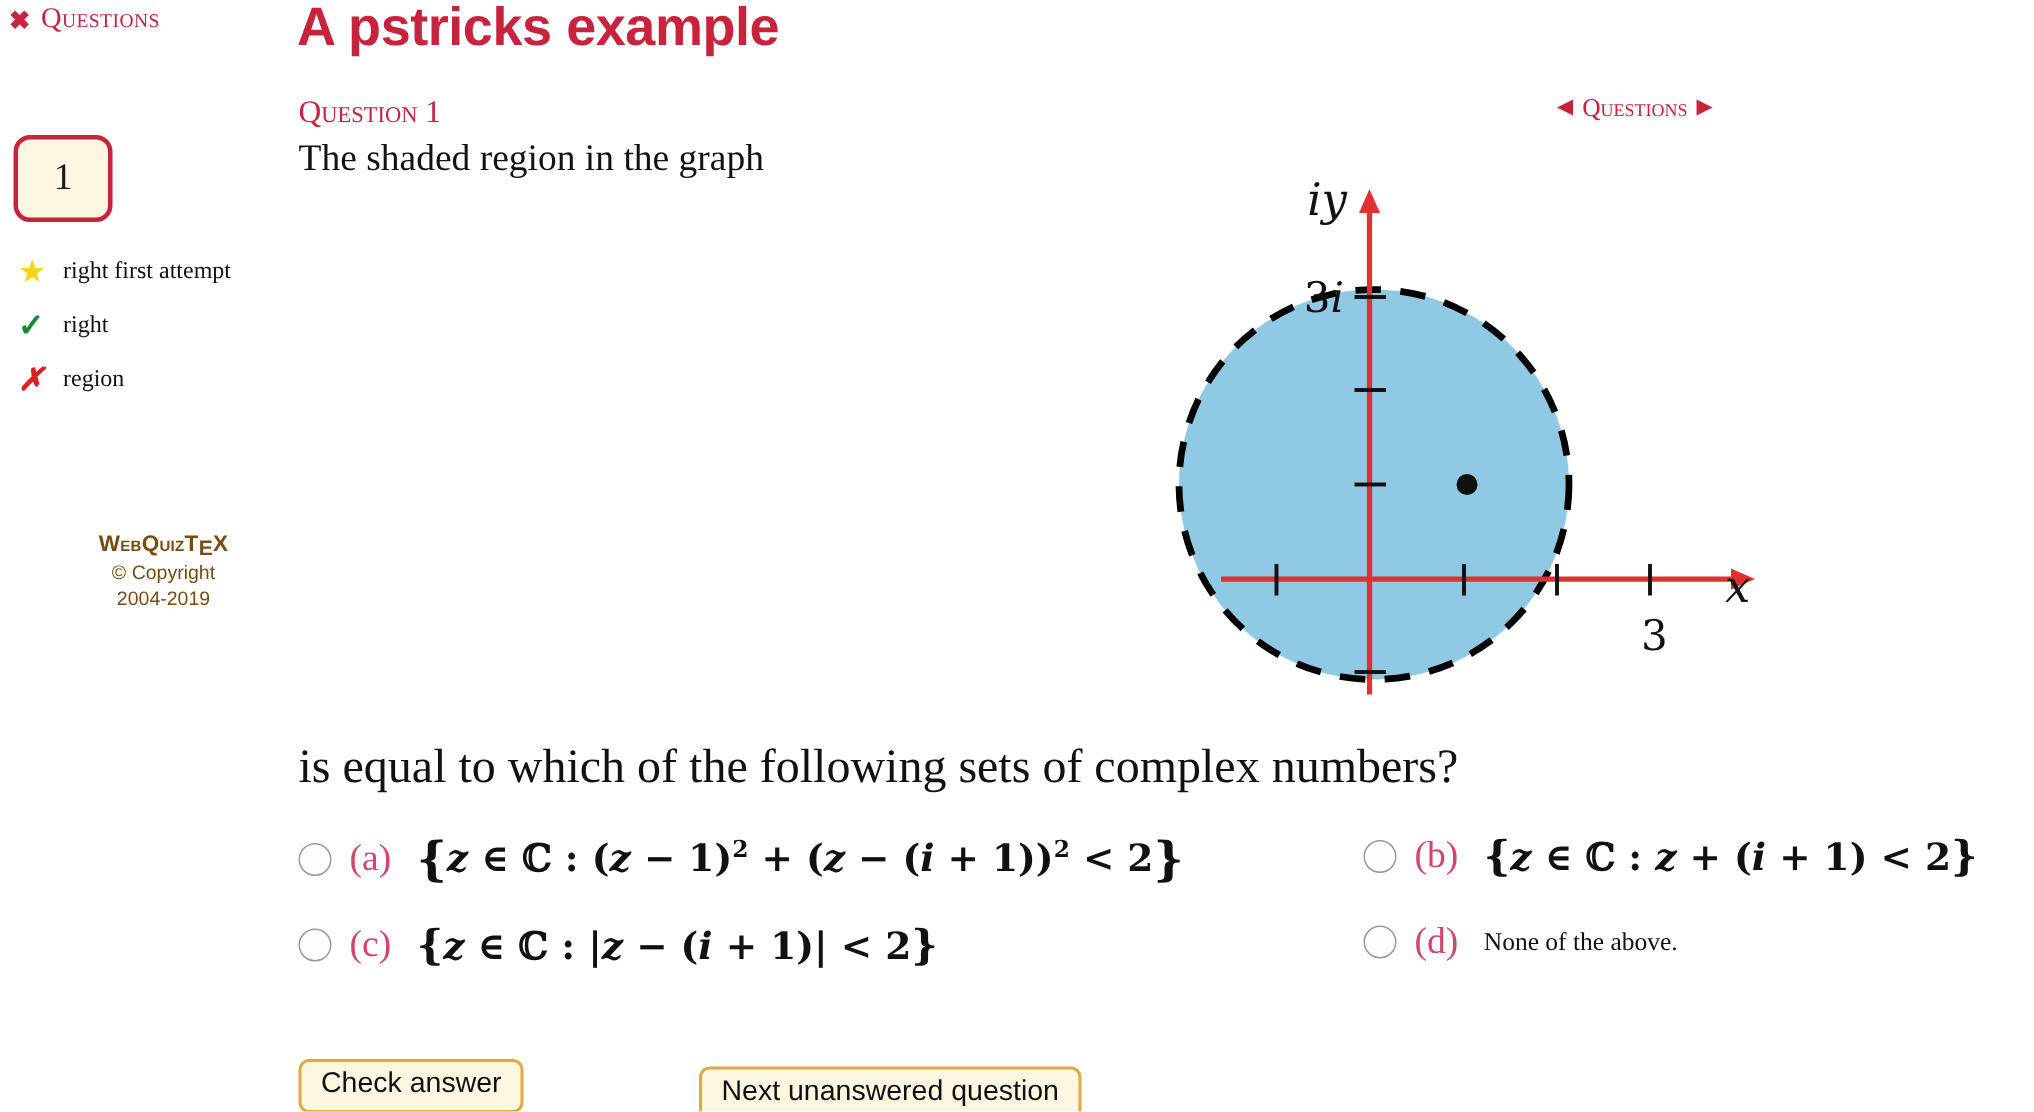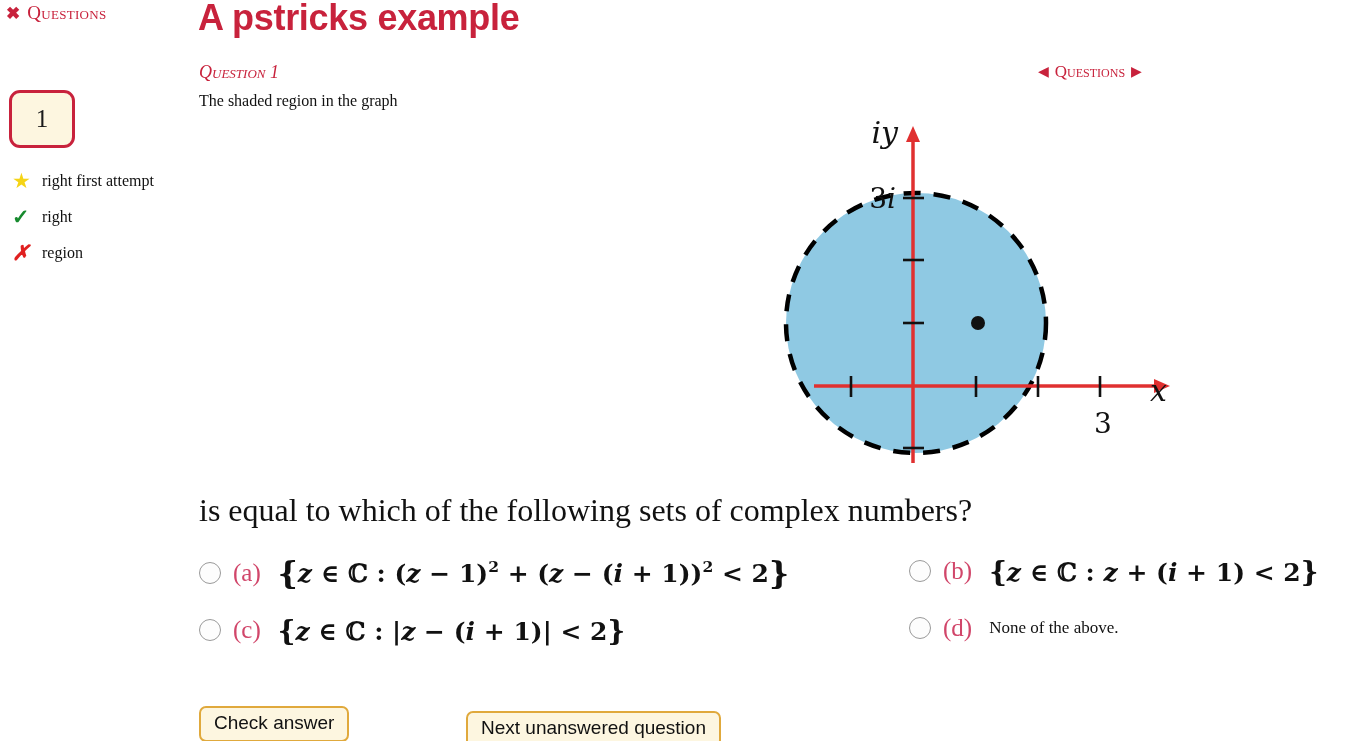--- a/index.html
+++ b/index.html
@@ -126,22 +126,21 @@
     font-size: 36px;
     color: #c8223c;
     letter-spacing: -0.3px;
   }
   .question-label {
     position: absolute;
     left: 13px;
     top: 62px;
     color: #c8223c;
     font-variant: small-caps;
-    font-size: 18px;
-    font-style: italic;
+    font-size: 21px;
   }
   .question-label .num { font-variant: normal; }
 
   .nav-questions {
     position: absolute;
     left: 852px;
     top: 62px;
     display: flex;
     align-items: center;
     gap: 6px;
@@ -150,21 +149,21 @@
   .nav-questions .arrow { font-size: 14px; line-height: 1; }
   .nav-questions .label {
     font-variant: small-caps;
     font-size: 17px;
   }
 
   .stem-top {
     position: absolute;
     left: 13px;
     top: 92px;
-    font-size: 16px;
+    font-size: 25px;
     color: #111;
   }
   .stem-bottom {
     position: absolute;
     left: 13px;
     top: 492px;
     font-size: 32px;
     color: #111;
   }
 
@@ -267,20 +266,27 @@
     <div class="legend-row">
       <span class="legend-icon icon-check">✓</span>
       <span class="legend-text">right</span>
     </div>
     <div class="legend-row">
       <span class="legend-icon icon-cross">✗</span>
       <span class="legend-text">region</span>
     </div>
   </div>
 
+  <div class="copyright">
+    <div class="wqt">
+      <span class="big">W</span><span>eb</span><span class="big">Q</span><span>uiz</span><span class="big">T</span><span class="sub">E</span><span class="big">X</span>
+    </div>
+    <div>© Copyright</div>
+    <div>2004-2019</div>
+  </div>
 </div>
 
 <div id="main">
 
   <div class="page-title">A pstricks example</div>
 
   <div class="question-label">
     <span>Question</span>
     <span class="num">1</span>
   </div>

